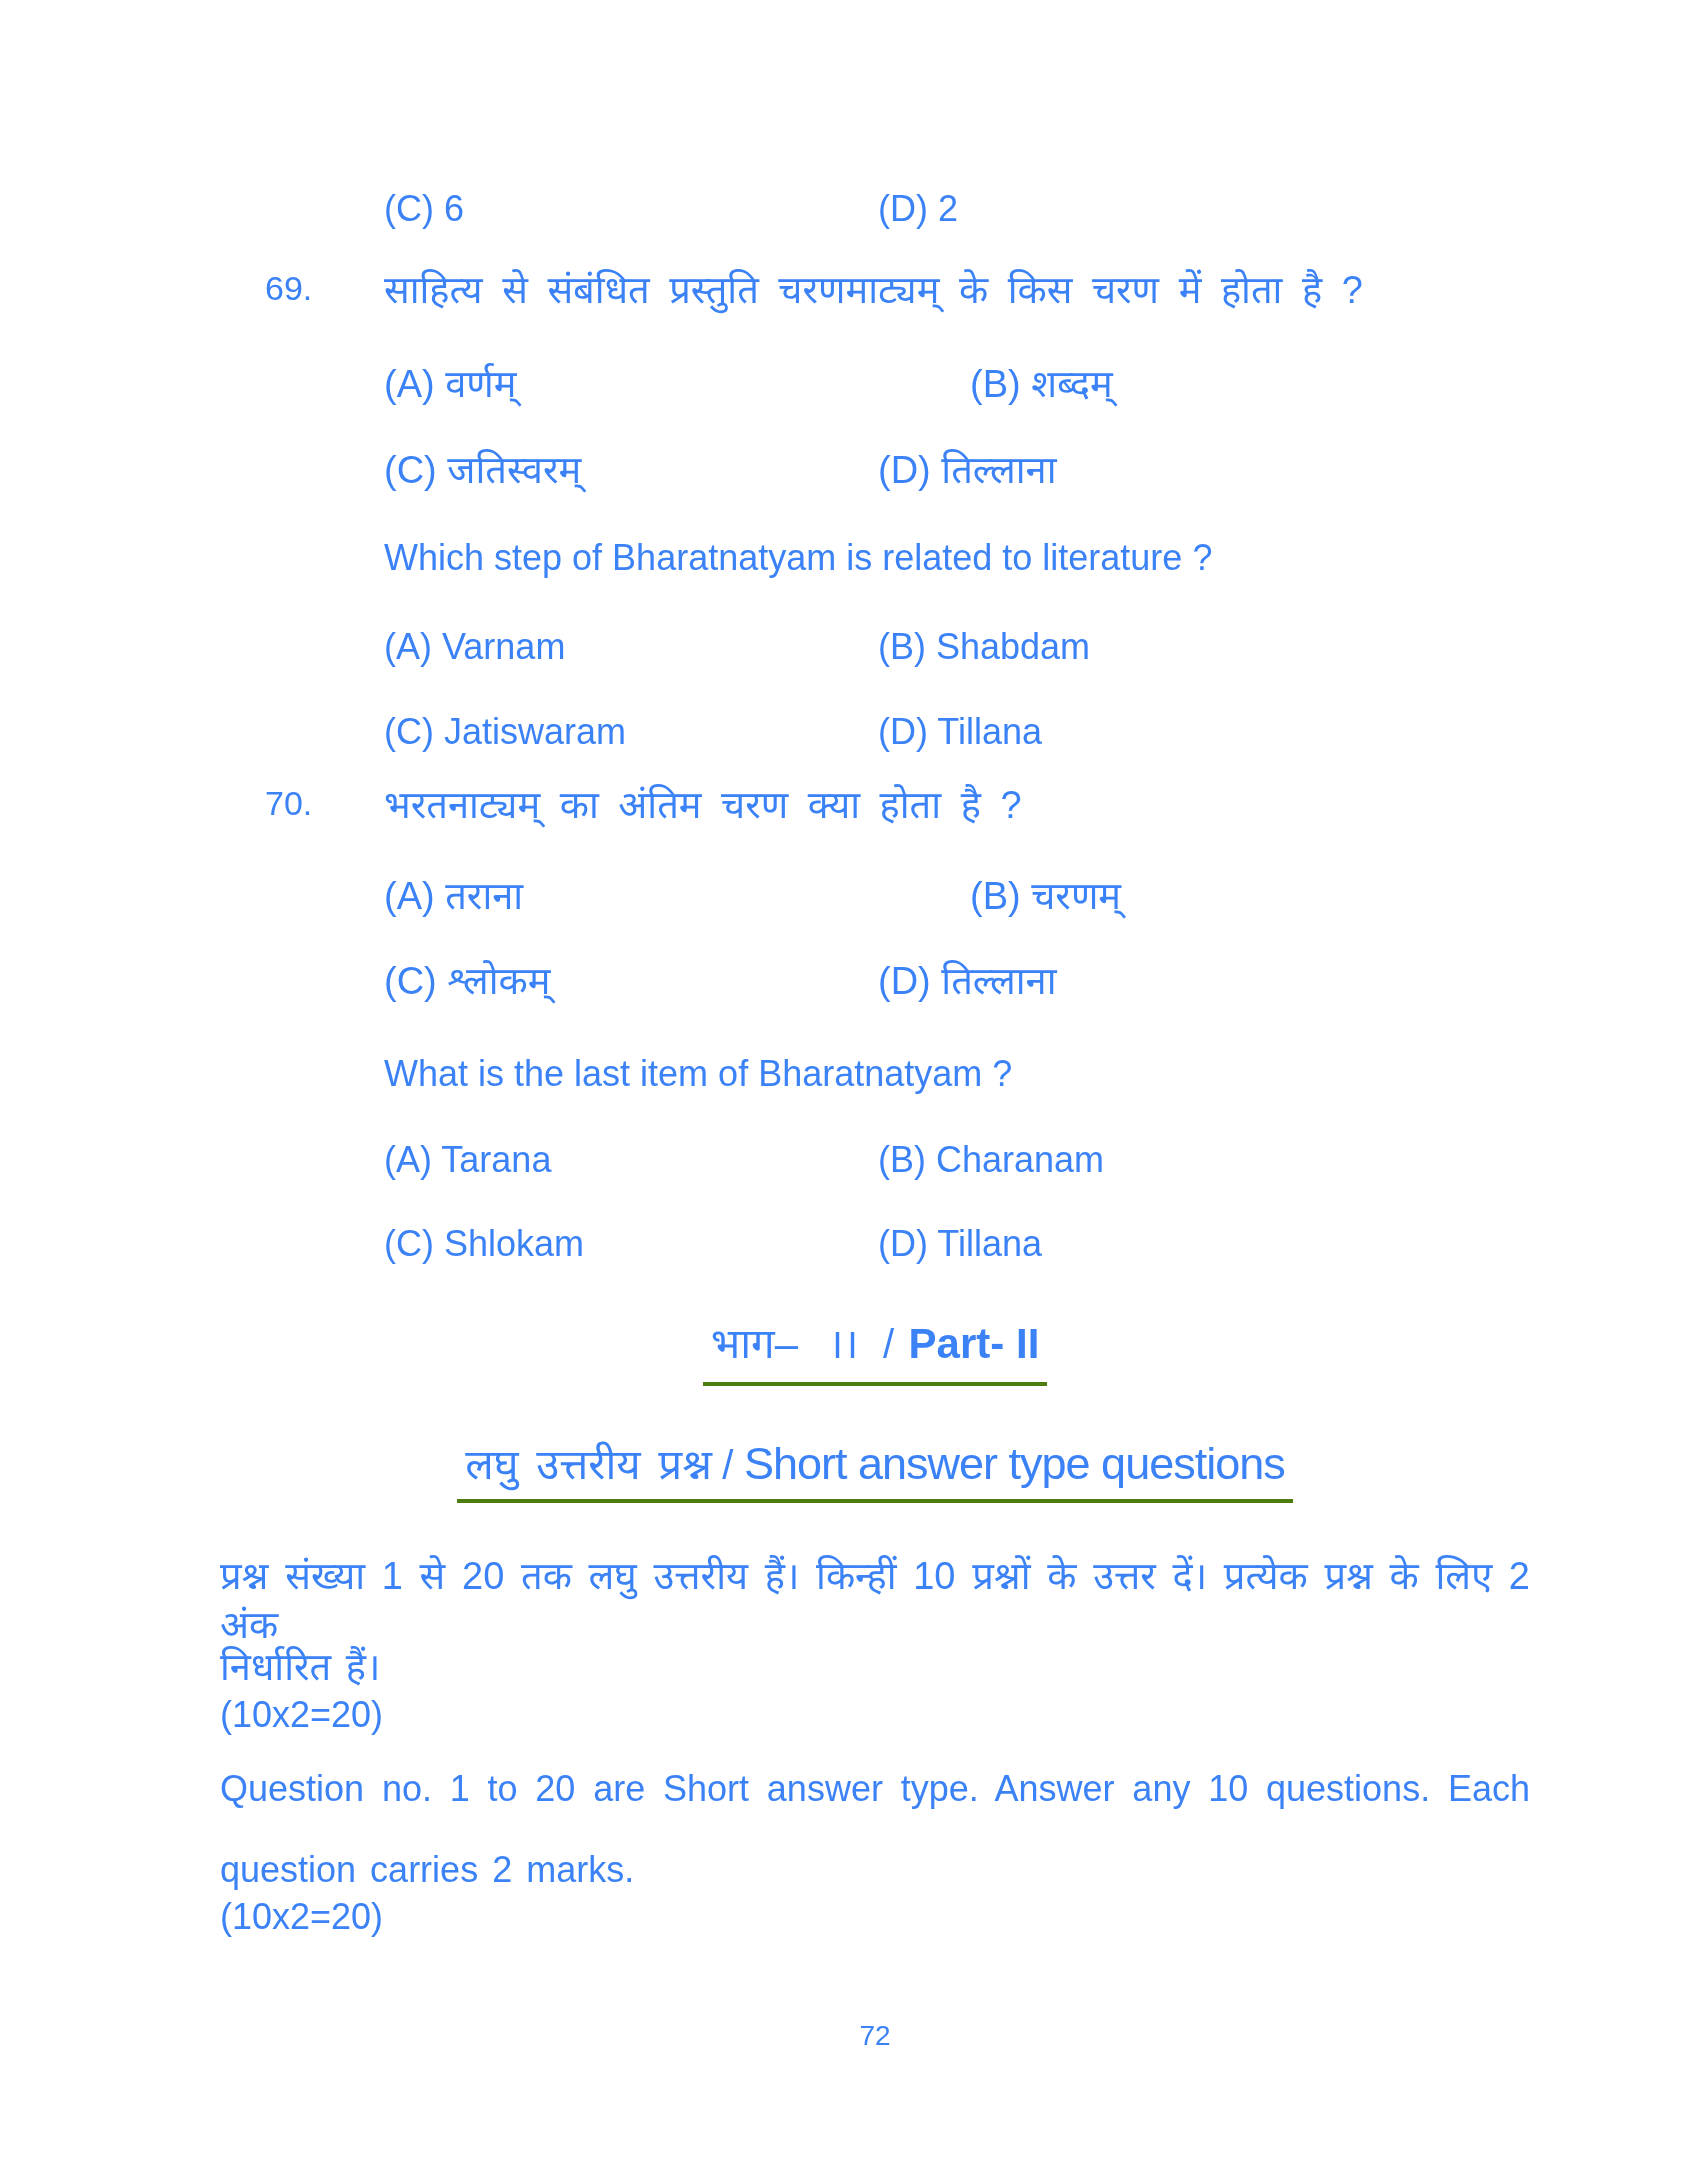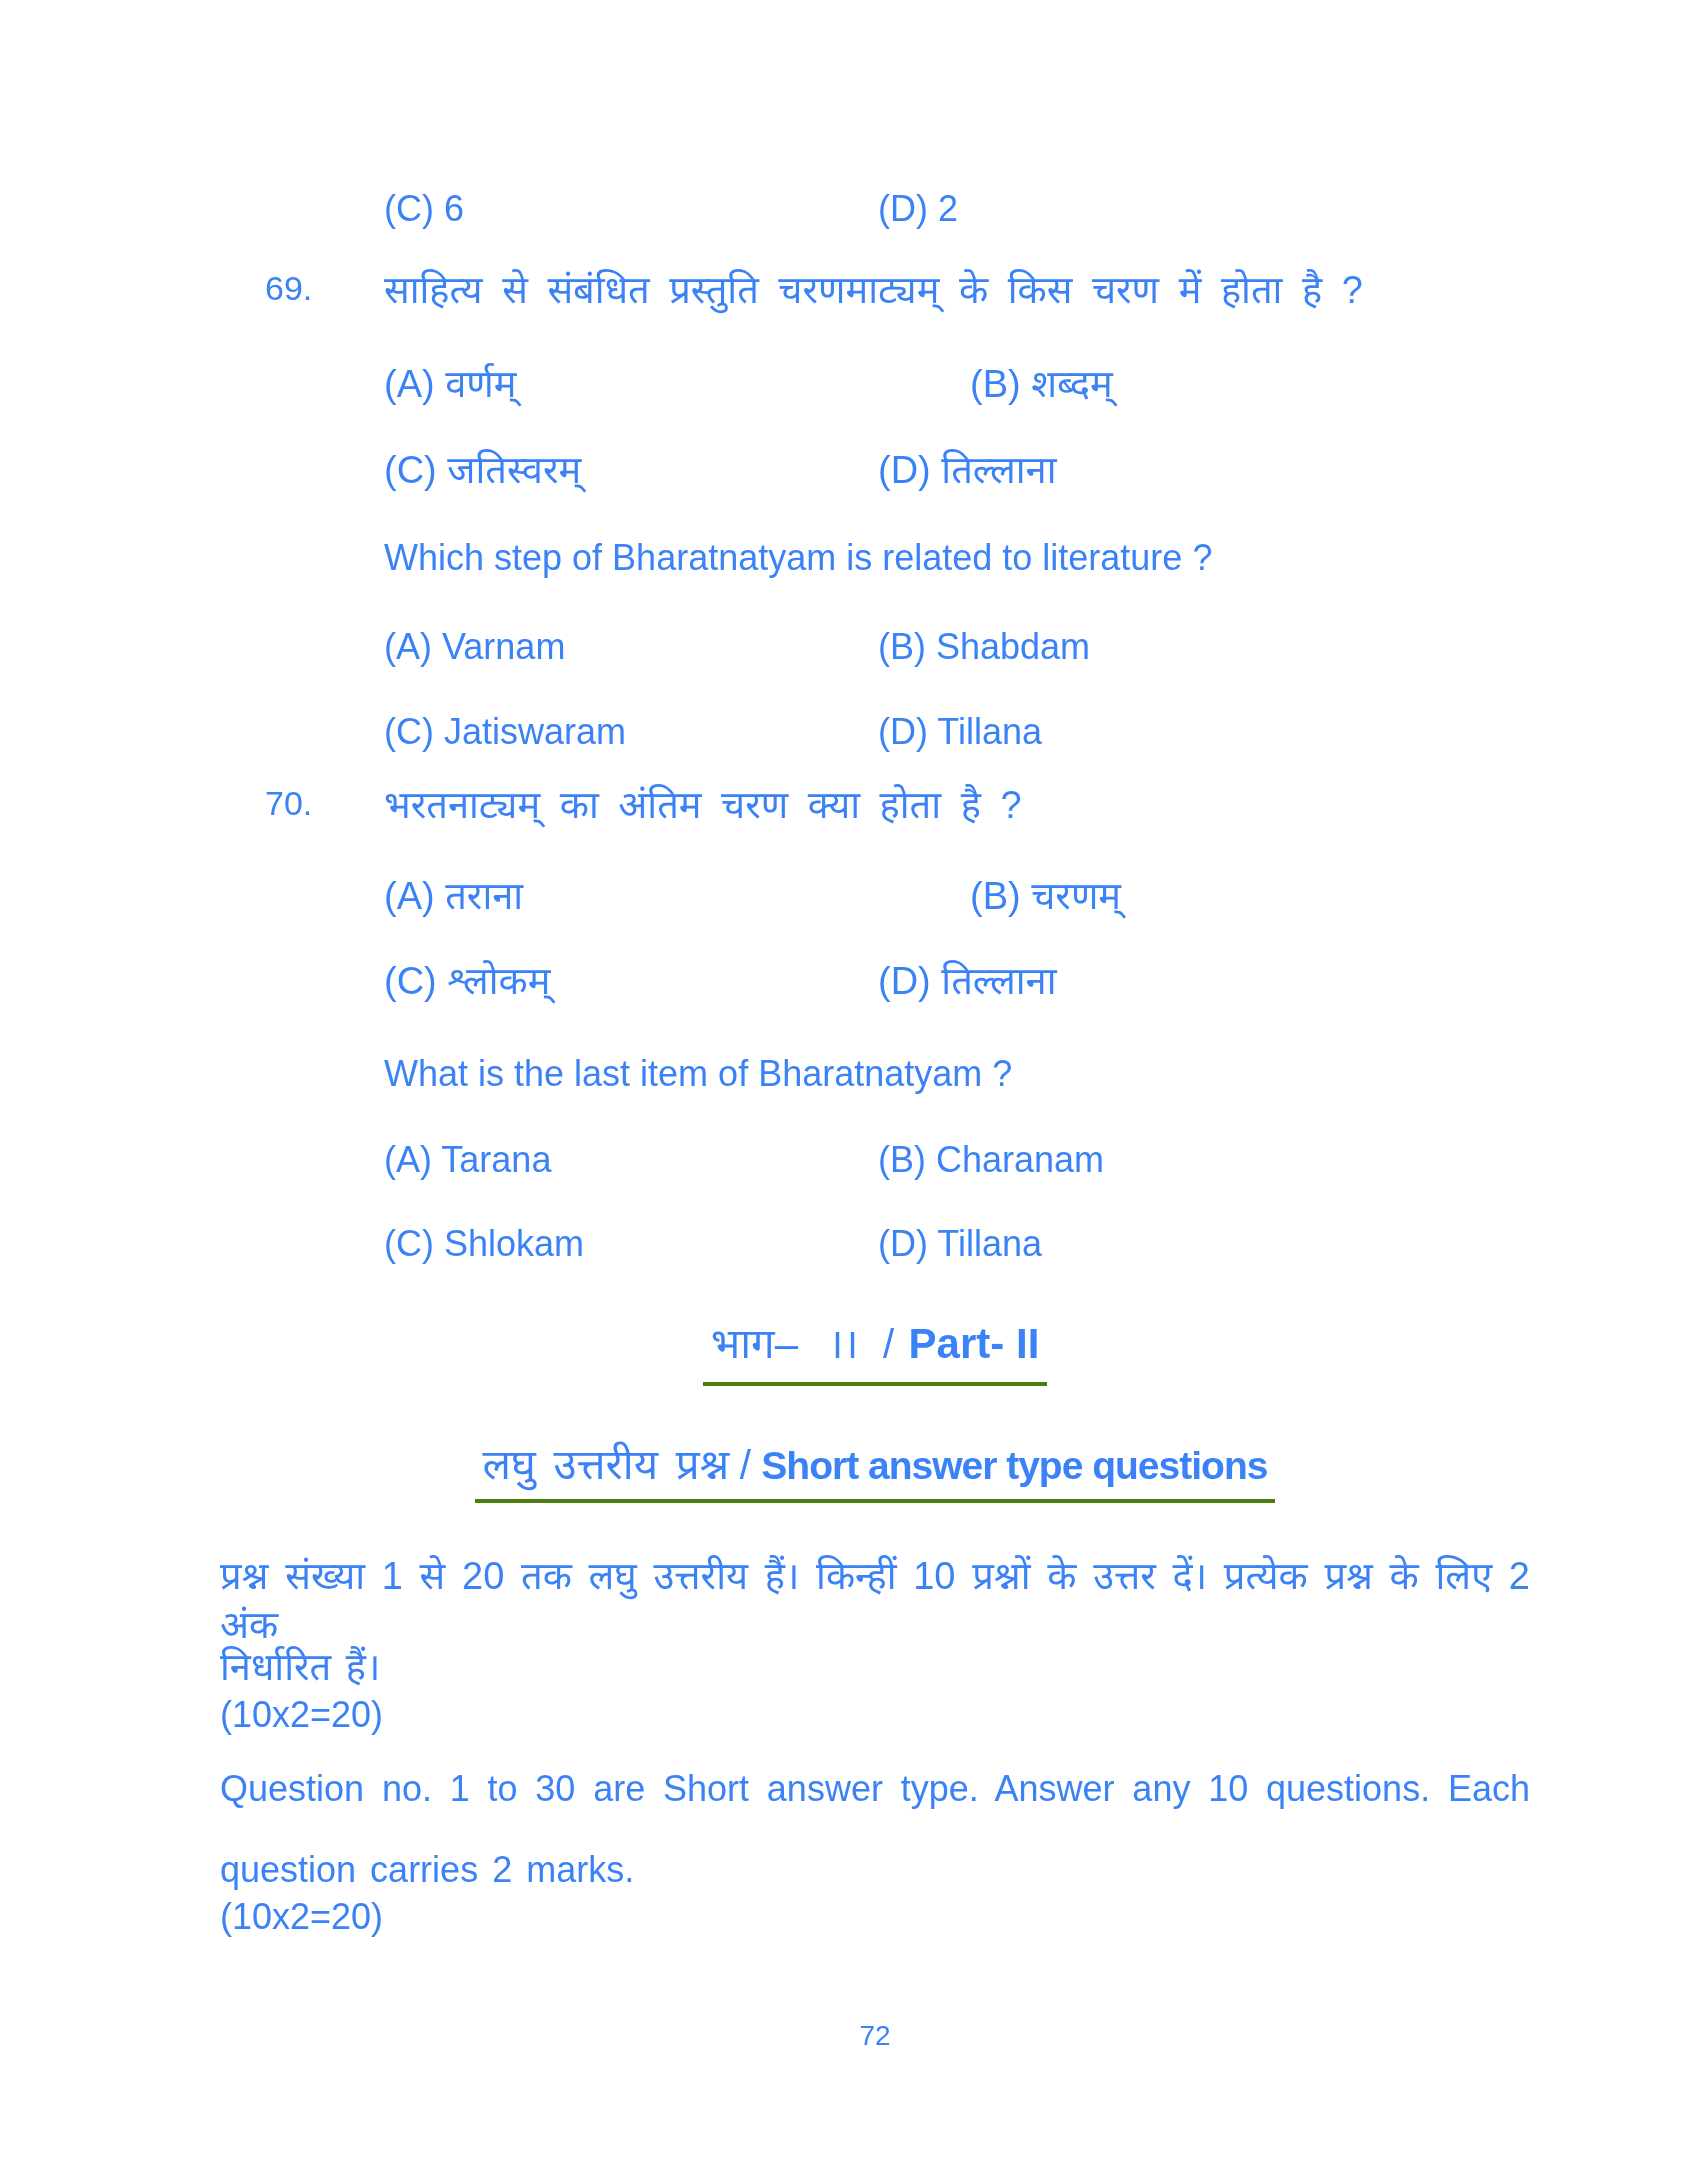--- a/index.html
+++ b/index.html
@@ -44,21 +44,21 @@
     display: inline-block;
     border-bottom: 4px solid #4d7c0f;
     padding: 0 8px 12px 8px;
     white-space: nowrap;
   }
   .part-hi { font-size: 42px; }
   .part-roman { font-size: 36px; letter-spacing: 5px; margin: 0 10px 0 30px; }
   .sep { font-size: 40px; margin: 0 6px; }
   .part-en { font-size: 42px; font-weight: bold; margin-left: 4px; }
   .sec-hi { font-size: 42px; word-spacing: 6px; }
-  .sec-en { font-size: 39px; font-weight: bold; letter-spacing: -1px; }
+  .sec-en { font-size: 45px; font-weight: normal; letter-spacing: -1px; }
 
   .para-line {
     position: absolute;
     left: 220px;
     width: 1310px;
     line-height: 1.3;
   }
   .justify {
     text-align: justify;
     text-align-last: justify;
@@ -150,21 +150,21 @@
       <span class="sec-en">Short answer type questions</span>
     </span>
   </div>
 
   <div class="para-line hi-para justify" style="top:1552px">प्रश्न संख्या 1 से 20 तक लघु उत्तरीय हैं। किन्हीं 10 प्रश्नों के उत्तर दें। प्रत्येक प्रश्न के लिए 2 अंक</div>
   <div class="para-line flex-line" style="top:1643px">
     <span class="hi-para">निर्धारित हैं।</span>
     <span class="marks">(10x2=20)</span>
   </div>
 
-  <div class="para-line en-para justify" style="top:1766px">Question no. 1 to 30 are Short answer type. Answer any 10 questions. Each</div>
+  <div class="para-line en-para justify" style="top:1766px">Question no. 1 to 20 are Short answer type. Answer any 10 questions. Each</div>
   <div class="para-line flex-line" style="top:1847px">
     <span class="en-para">question carries 2 marks.</span>
     <span class="marks">(10x2=20)</span>
   </div>
 
   <div class="center-band" style="top:2020px">
     <span class="page-num">72</span>
   </div>
 
 </div>

